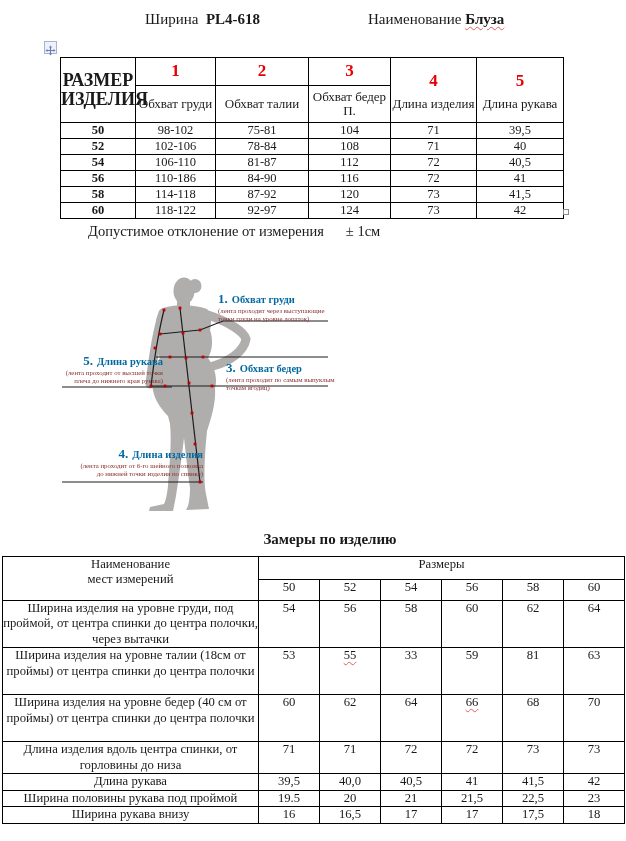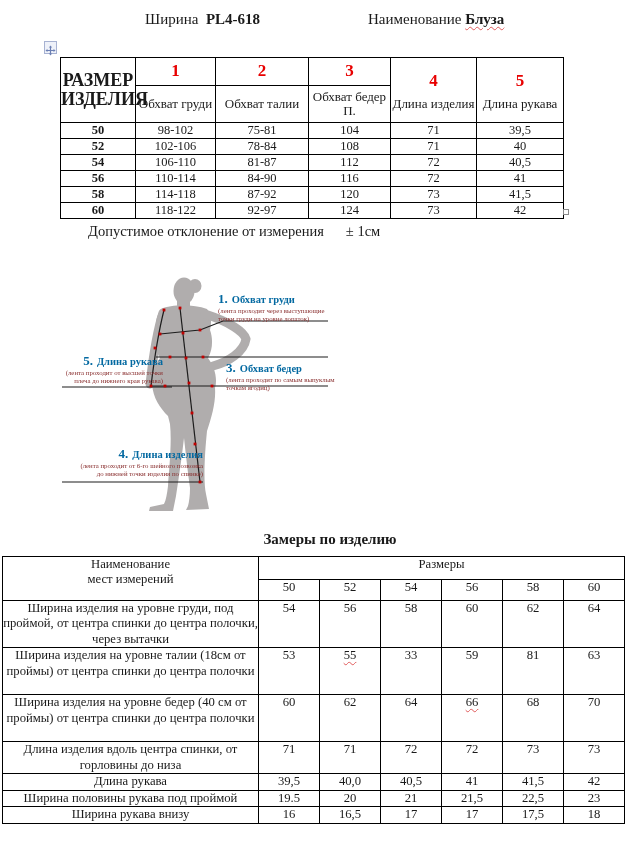--- a/index.html
+++ b/index.html
@@ -123,21 +123,21 @@
     <tr class="t1-data">
       <td class="t1-size">54</td>
       <td>106-110</td>
       <td>81-87</td>
       <td>112</td>
       <td>72</td>
       <td>40,5</td>
     </tr>
     <tr class="t1-data">
       <td class="t1-size">56</td>
-      <td>110-114</td>
+      <td>110-186</td>
       <td>84-90</td>
       <td>116</td>
       <td>72</td>
       <td>41</td>
     </tr>
     <tr class="t1-data">
       <td class="t1-size">58</td>
       <td>114-118</td>
       <td>87-92</td>
       <td>120</td>

